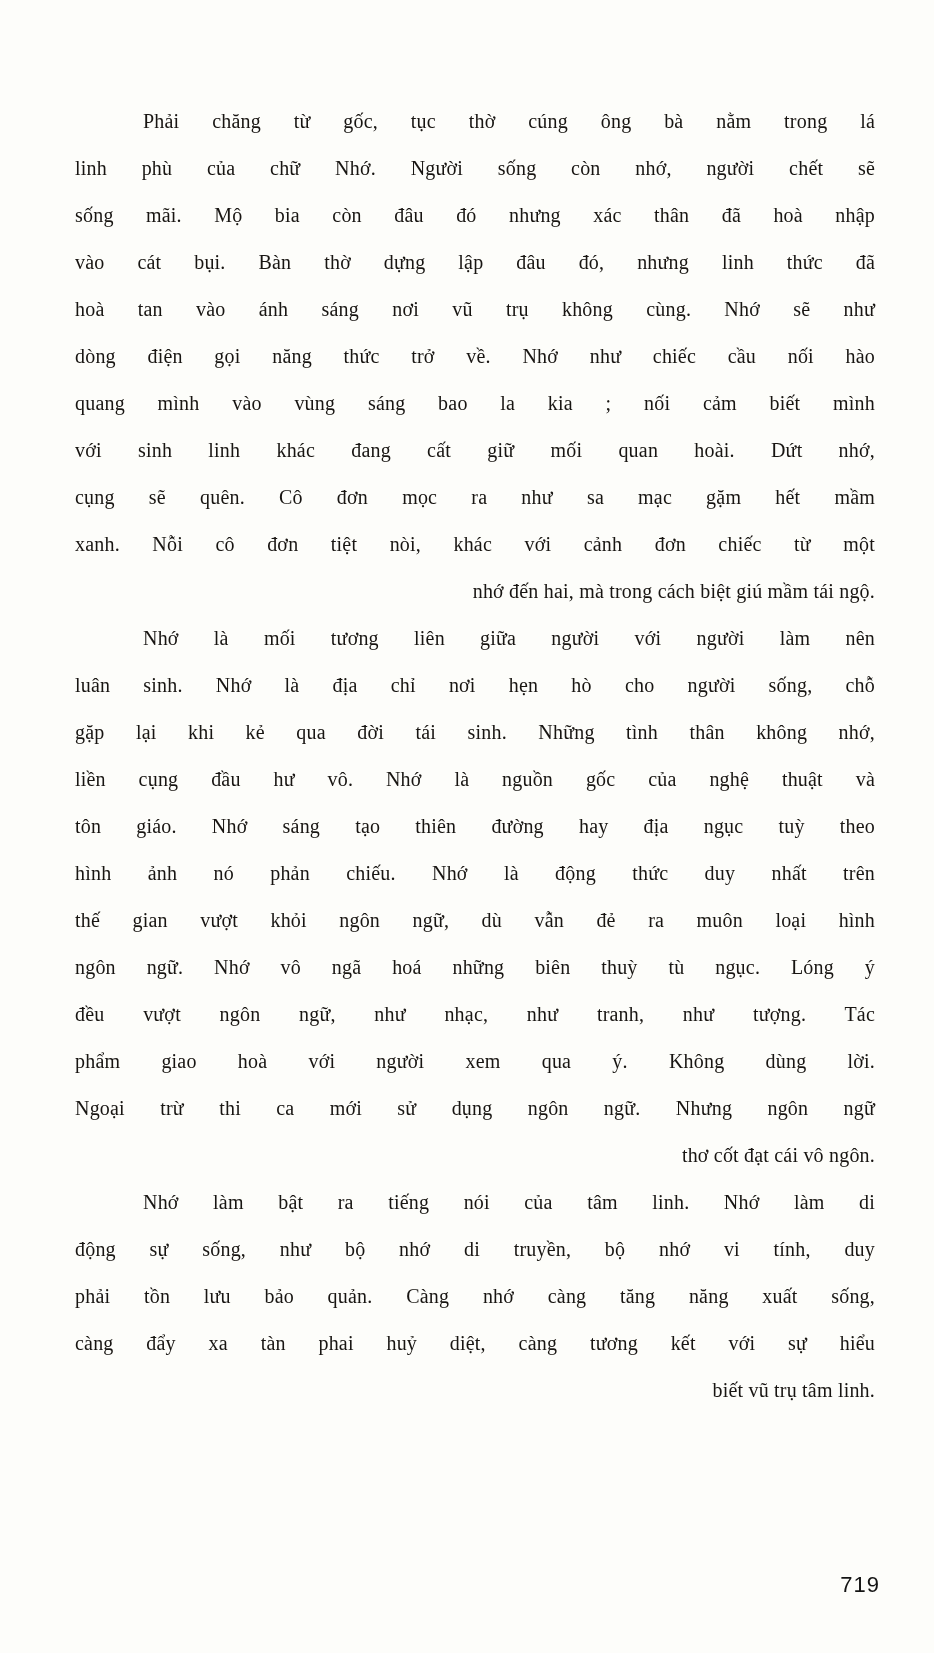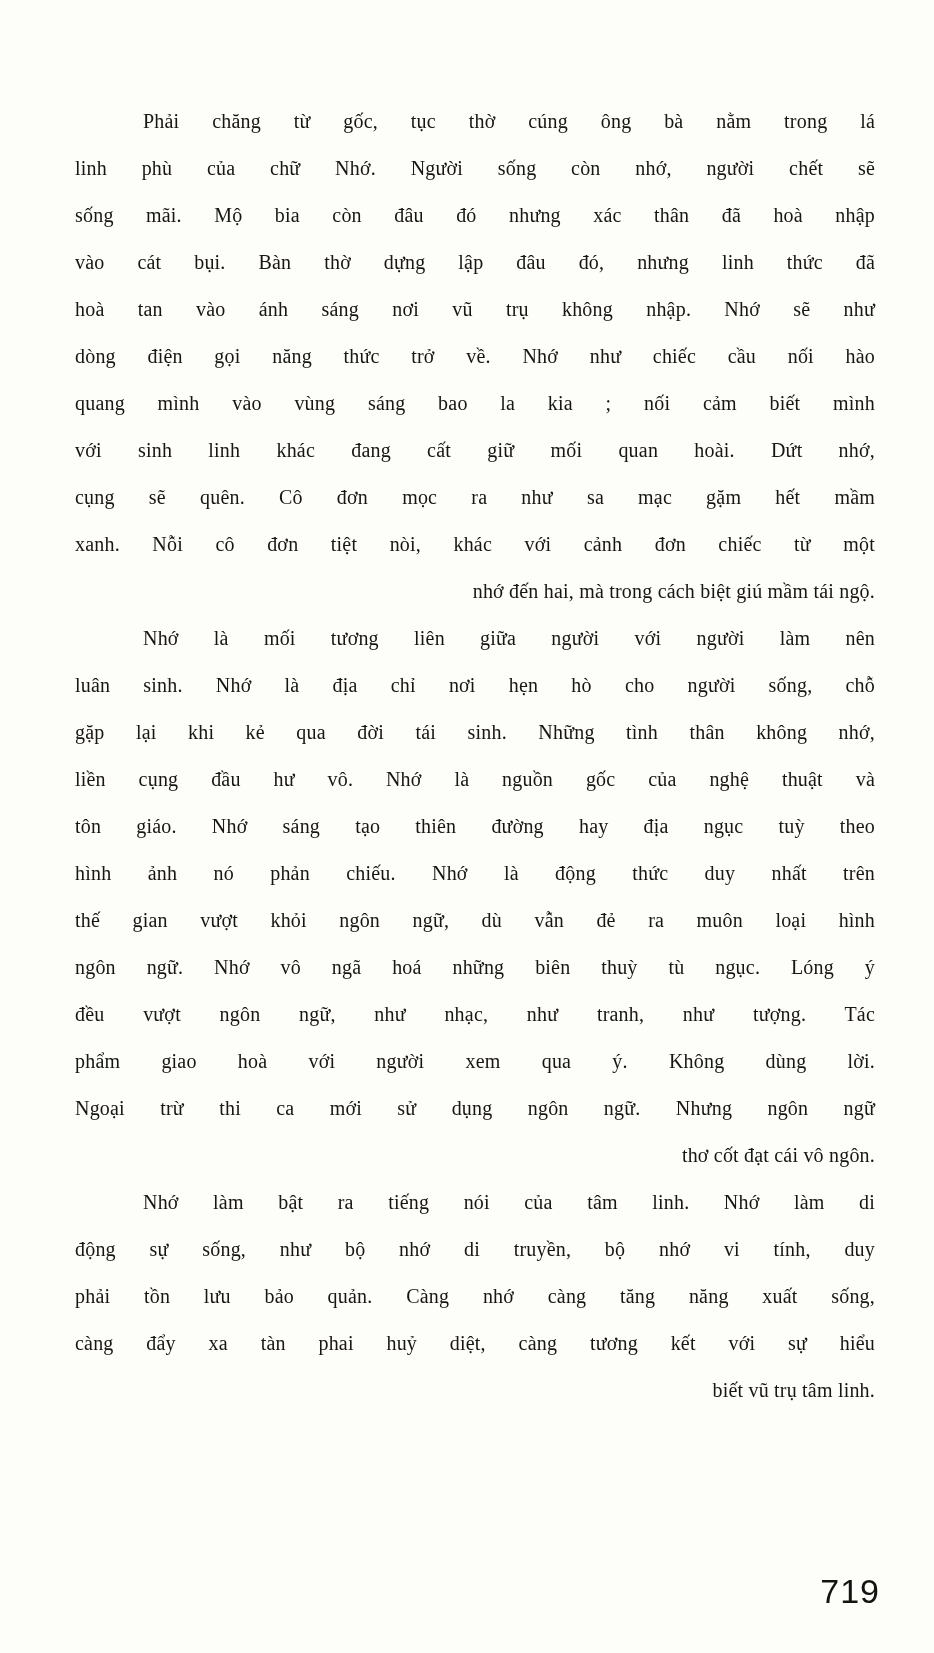--- a/index.html
+++ b/index.html
@@ -32,37 +32,37 @@
     text-align: justify;
     text-align-last: justify;
   }
   .last { text-align: right; }       
   .indent { text-indent: 68px; }    
   .em { }
   .page-number {
     position: absolute;
     right: 54px; top: 1572px;
     font-family: "Liberation Sans", "DejaVu Sans", sans-serif;
-    font-size: 34px;
+    font-size: 22px;
     letter-spacing: 1px;
     color: #131313;
   }
 </style>
 </head>
 <body>
 
 <div class="page">
   <div class="text-block">
 
     <div class="para">
       <div class="line j indent">Phải chăng từ gốc, tục thờ cúng ông bà nằm trong lá</div>
       <div class="line j">linh phù của chữ Nhớ. Người sống còn nhớ, người chết sẽ</div>
       <div class="line j">sống mãi. Mộ bia còn đâu đó nhưng xác thân đã hoà nhập</div>
       <div class="line j">vào cát bụi. Bàn thờ dựng lập đâu đó, nhưng linh thức đã</div>
-      <div class="line j">hoà tan vào ánh sáng nơi vũ trụ không nhập. Nhớ sẽ như</div>
+      <div class="line j">hoà tan vào ánh sáng nơi vũ trụ không cùng. Nhớ sẽ như</div>
       <div class="line j">dòng điện gọi năng thức trở về. Nhớ như chiếc cầu nối hào</div>
       <div class="line j">quang mình vào vùng sáng bao la kia ; nối cảm biết mình</div>
       <div class="line j">với sinh linh khác đang cất giữ mối quan hoài. Dứt nhớ,</div>
       <div class="line j">cụng sẽ quên. Cô đơn mọc ra như sa mạc gặm hết mầm</div>
       <div class="line j">xanh. Nỗi cô đơn tiệt nòi, khác với cảnh đơn chiếc từ một</div>
       <div class="line last">nhớ đến hai, mà trong cách biệt giú mầm tái ngộ.</div>
     </div>
 
     <div class="para">
       <div class="line j indent">Nhớ là mối tương liên giữa người với người làm nên</div>

